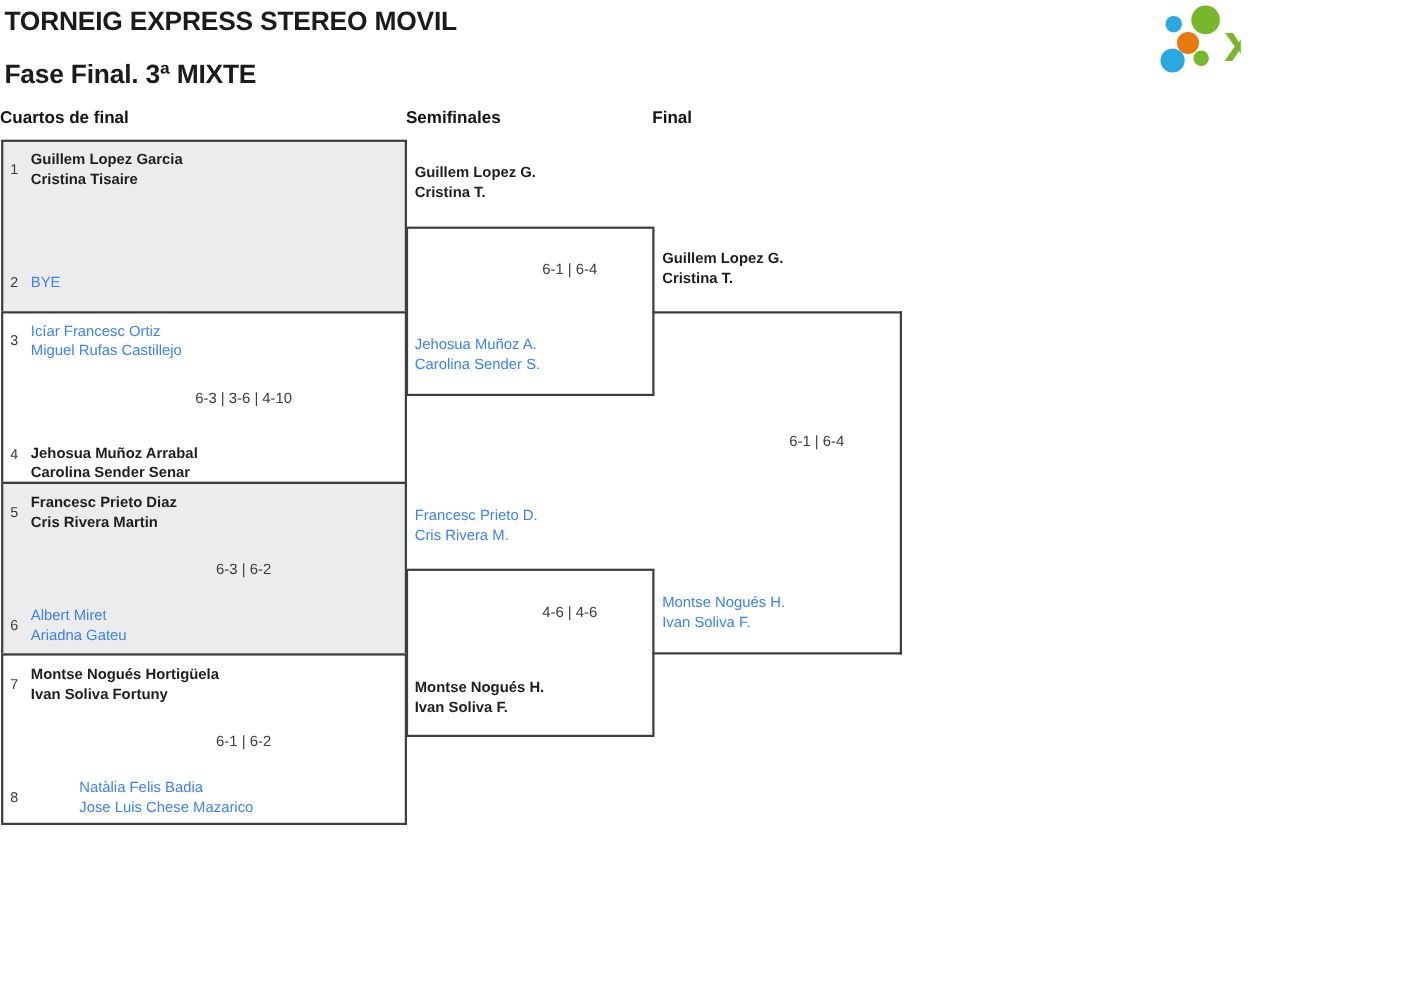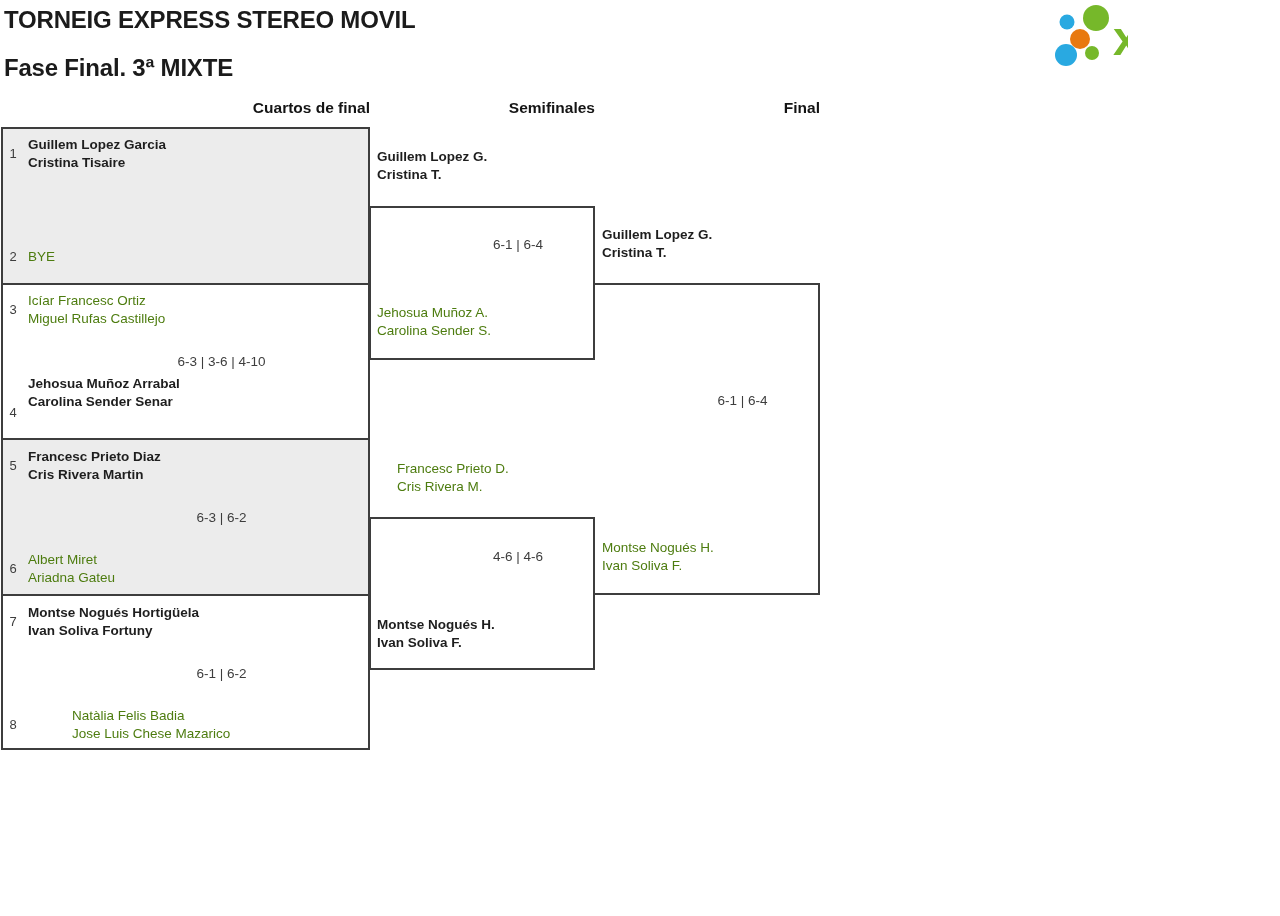--- a/index.html
+++ b/index.html
@@ -8,39 +8,39 @@
     font-family:"Liberation Sans",sans-serif;overflow:hidden;color:#3d3d3d;
   }
   
   .title-line1{position:absolute;left:4px;top:4px;font-size:24px;font-weight:700;
     letter-spacing:-0.2px;color:#1b1b1b;line-height:31px;white-space:nowrap;}
   .title-line2{position:absolute;left:4px;top:52px;font-size:24px;font-weight:700;
     letter-spacing:-0.2px;color:#1b1b1b;line-height:31px;white-space:nowrap;}
   .logo{position:absolute;left:1045px;top:0;width:235px;height:75px;cursor:pointer;}
   
   .round-label{position:absolute;top:98px;font-size:15.5px;font-weight:700;
-    color:#141414;text-align:right;line-height:19px;}
+    color:#141414;text-align:left;line-height:19px;}
   .round-qf{left:0;width:370px;}
   .round-sf{left:369px;width:226px;}
   .round-f{left:593px;width:227px;}
   
   .box{position:absolute;box-sizing:border-box;border:2px solid #3d3d3d;}
   .qf{left:1px;width:369px;}
   .qf1{top:127px;height:158px;background:#ececec;}
   .qf2{top:283px;height:157px;background:#ffffff;}
   .qf3{top:438px;height:158px;background:#ececec;}
   .qf4{top:594px;height:156px;background:#ffffff;}
   .sf{left:369px;width:226px;background:transparent;}
   .sf1{top:206px;height:154px;}
   .sf2{top:517px;height:153px;}
   .final-box{left:593px;top:283px;width:227px;height:312px;border-left:none;background:transparent;}
   
   .seed{position:absolute;left:1px;width:24px;text-align:center;font-size:13px;
     line-height:18px;color:#3d3d3d;}
-  .team{position:absolute;font-size:13.5px;line-height:18px;color:#4d7c0f;white-space:nowrap;}
+  .team{position:absolute;font-size:13.5px;line-height:18px;color:#3b82f6;white-space:nowrap;}
   .team span{display:block;}
   .team.win{font-weight:700;color:#1e1e1e;}
   .score{position:absolute;text-align:center;font-size:13.5px;line-height:18px;color:#3d3d3d;margin-left:36px;}
   .score-qf{left:1px;width:369px;}
   .score-sf{left:369px;width:226px;}
   .score-f{left:593px;width:227px;}
 </style>
 </head>
 <body>
 
@@ -82,21 +82,21 @@
 
   <div>
     <div class="box qf qf2"></div>
     <div class="seed" style="top:301px;">3</div>
     <div class="team" style="left:28px;top:292px;">
       <span>Icíar Francesc Ortiz</span>
       <span>Miguel Rufas Castillejo</span>
     </div>
     <div class="score score-qf" style="top:353px;">6-3 | 3-6 | 4-10</div>
     <div class="seed" style="top:404px;">4</div>
-    <div class="team win" style="left:28px;top:375px;">
+    <div class="team win" style="left:28px;top:403px;">
       <span>Jehosua Muñoz Arrabal</span>
       <span>Carolina Sender Senar</span>
     </div>
   </div>
 
   <div>
     <div class="box qf qf3"></div>
     <div class="seed" style="top:457px;">5</div>
     <div class="team win" style="left:28px;top:448px;">
       <span>Francesc Prieto Diaz</span>
@@ -133,21 +133,21 @@
     </div>
     <div class="score score-sf" style="top:236px;">6-1 | 6-4</div>
     <div class="team" style="left:377px;top:304px;">
       <span>Jehosua Muñoz A.</span>
       <span>Carolina Sender S.</span>
     </div>
   </div>
 
   <div>
     <div class="box sf sf2"></div>
-    <div class="team" style="left:377px;top:460px;margin-left:20px;">
+    <div class="team" style="left:377px;top:460px;">
       <span>Francesc Prieto D.</span>
       <span>Cris Rivera M.</span>
     </div>
     <div class="score score-sf" style="top:548px;">4-6 | 4-6</div>
     <div class="team win" style="left:377px;top:616px;">
       <span>Montse Nogués H.</span>
       <span>Ivan Soliva F.</span>
     </div>
   </div>
 

